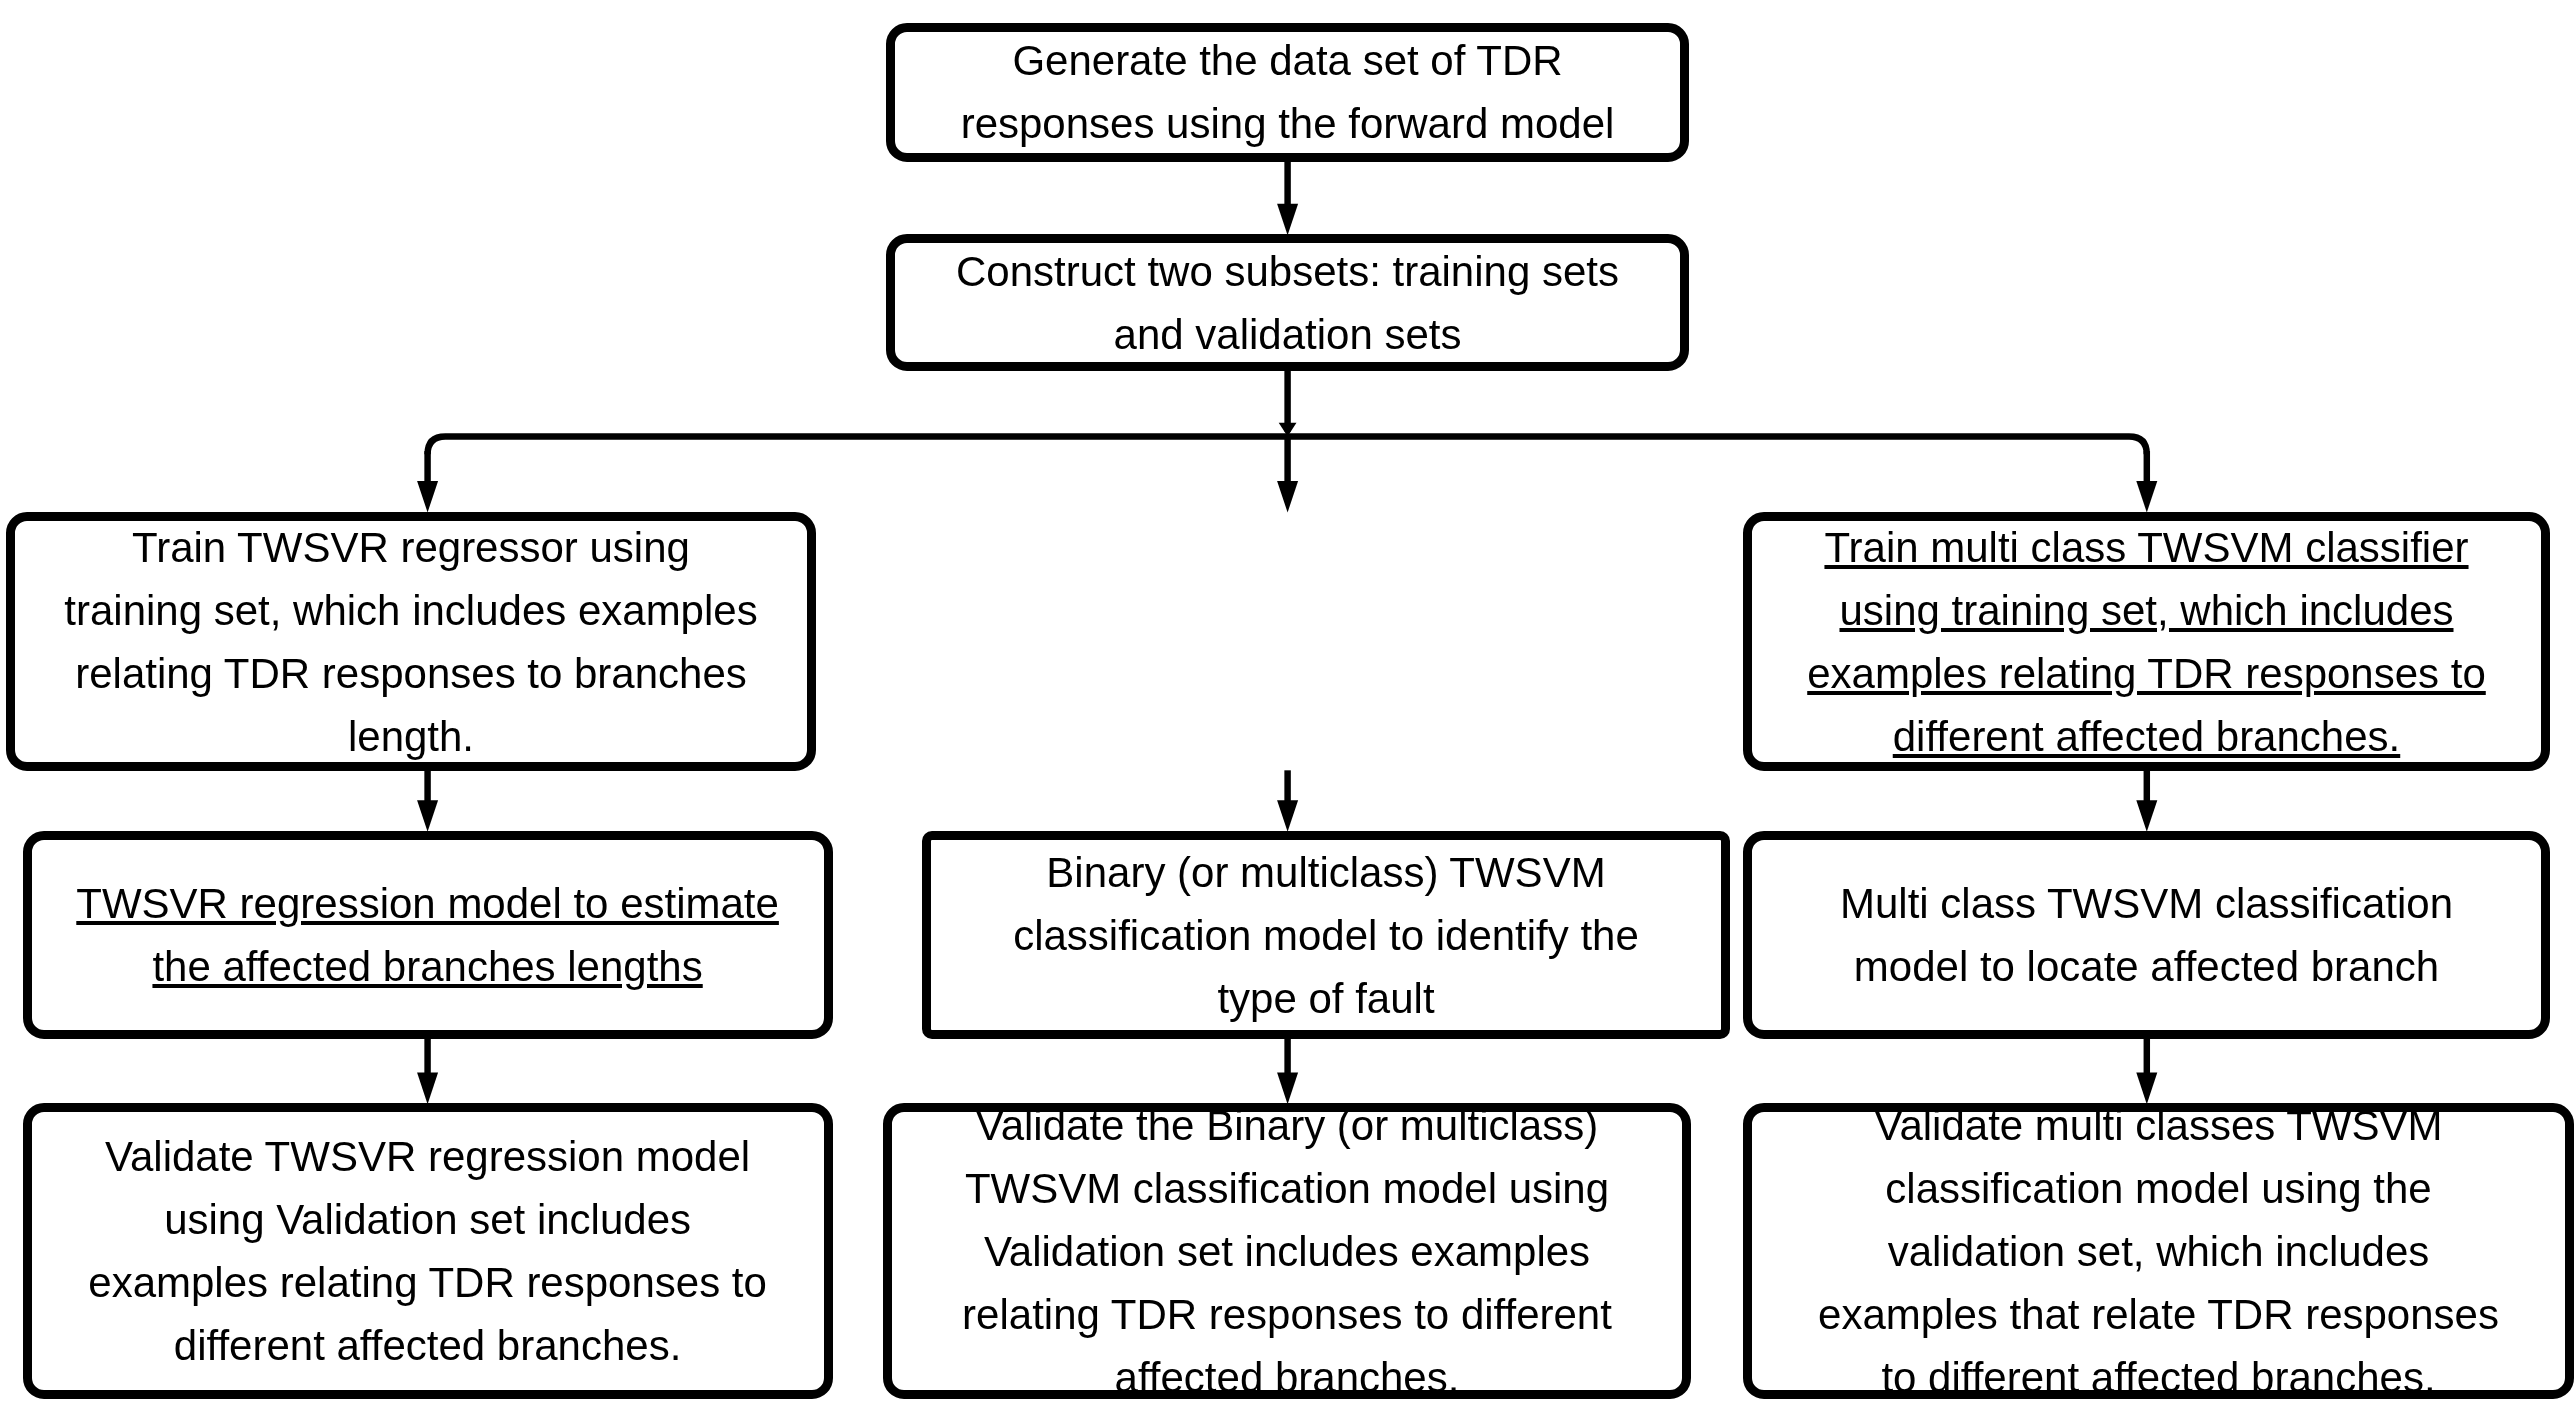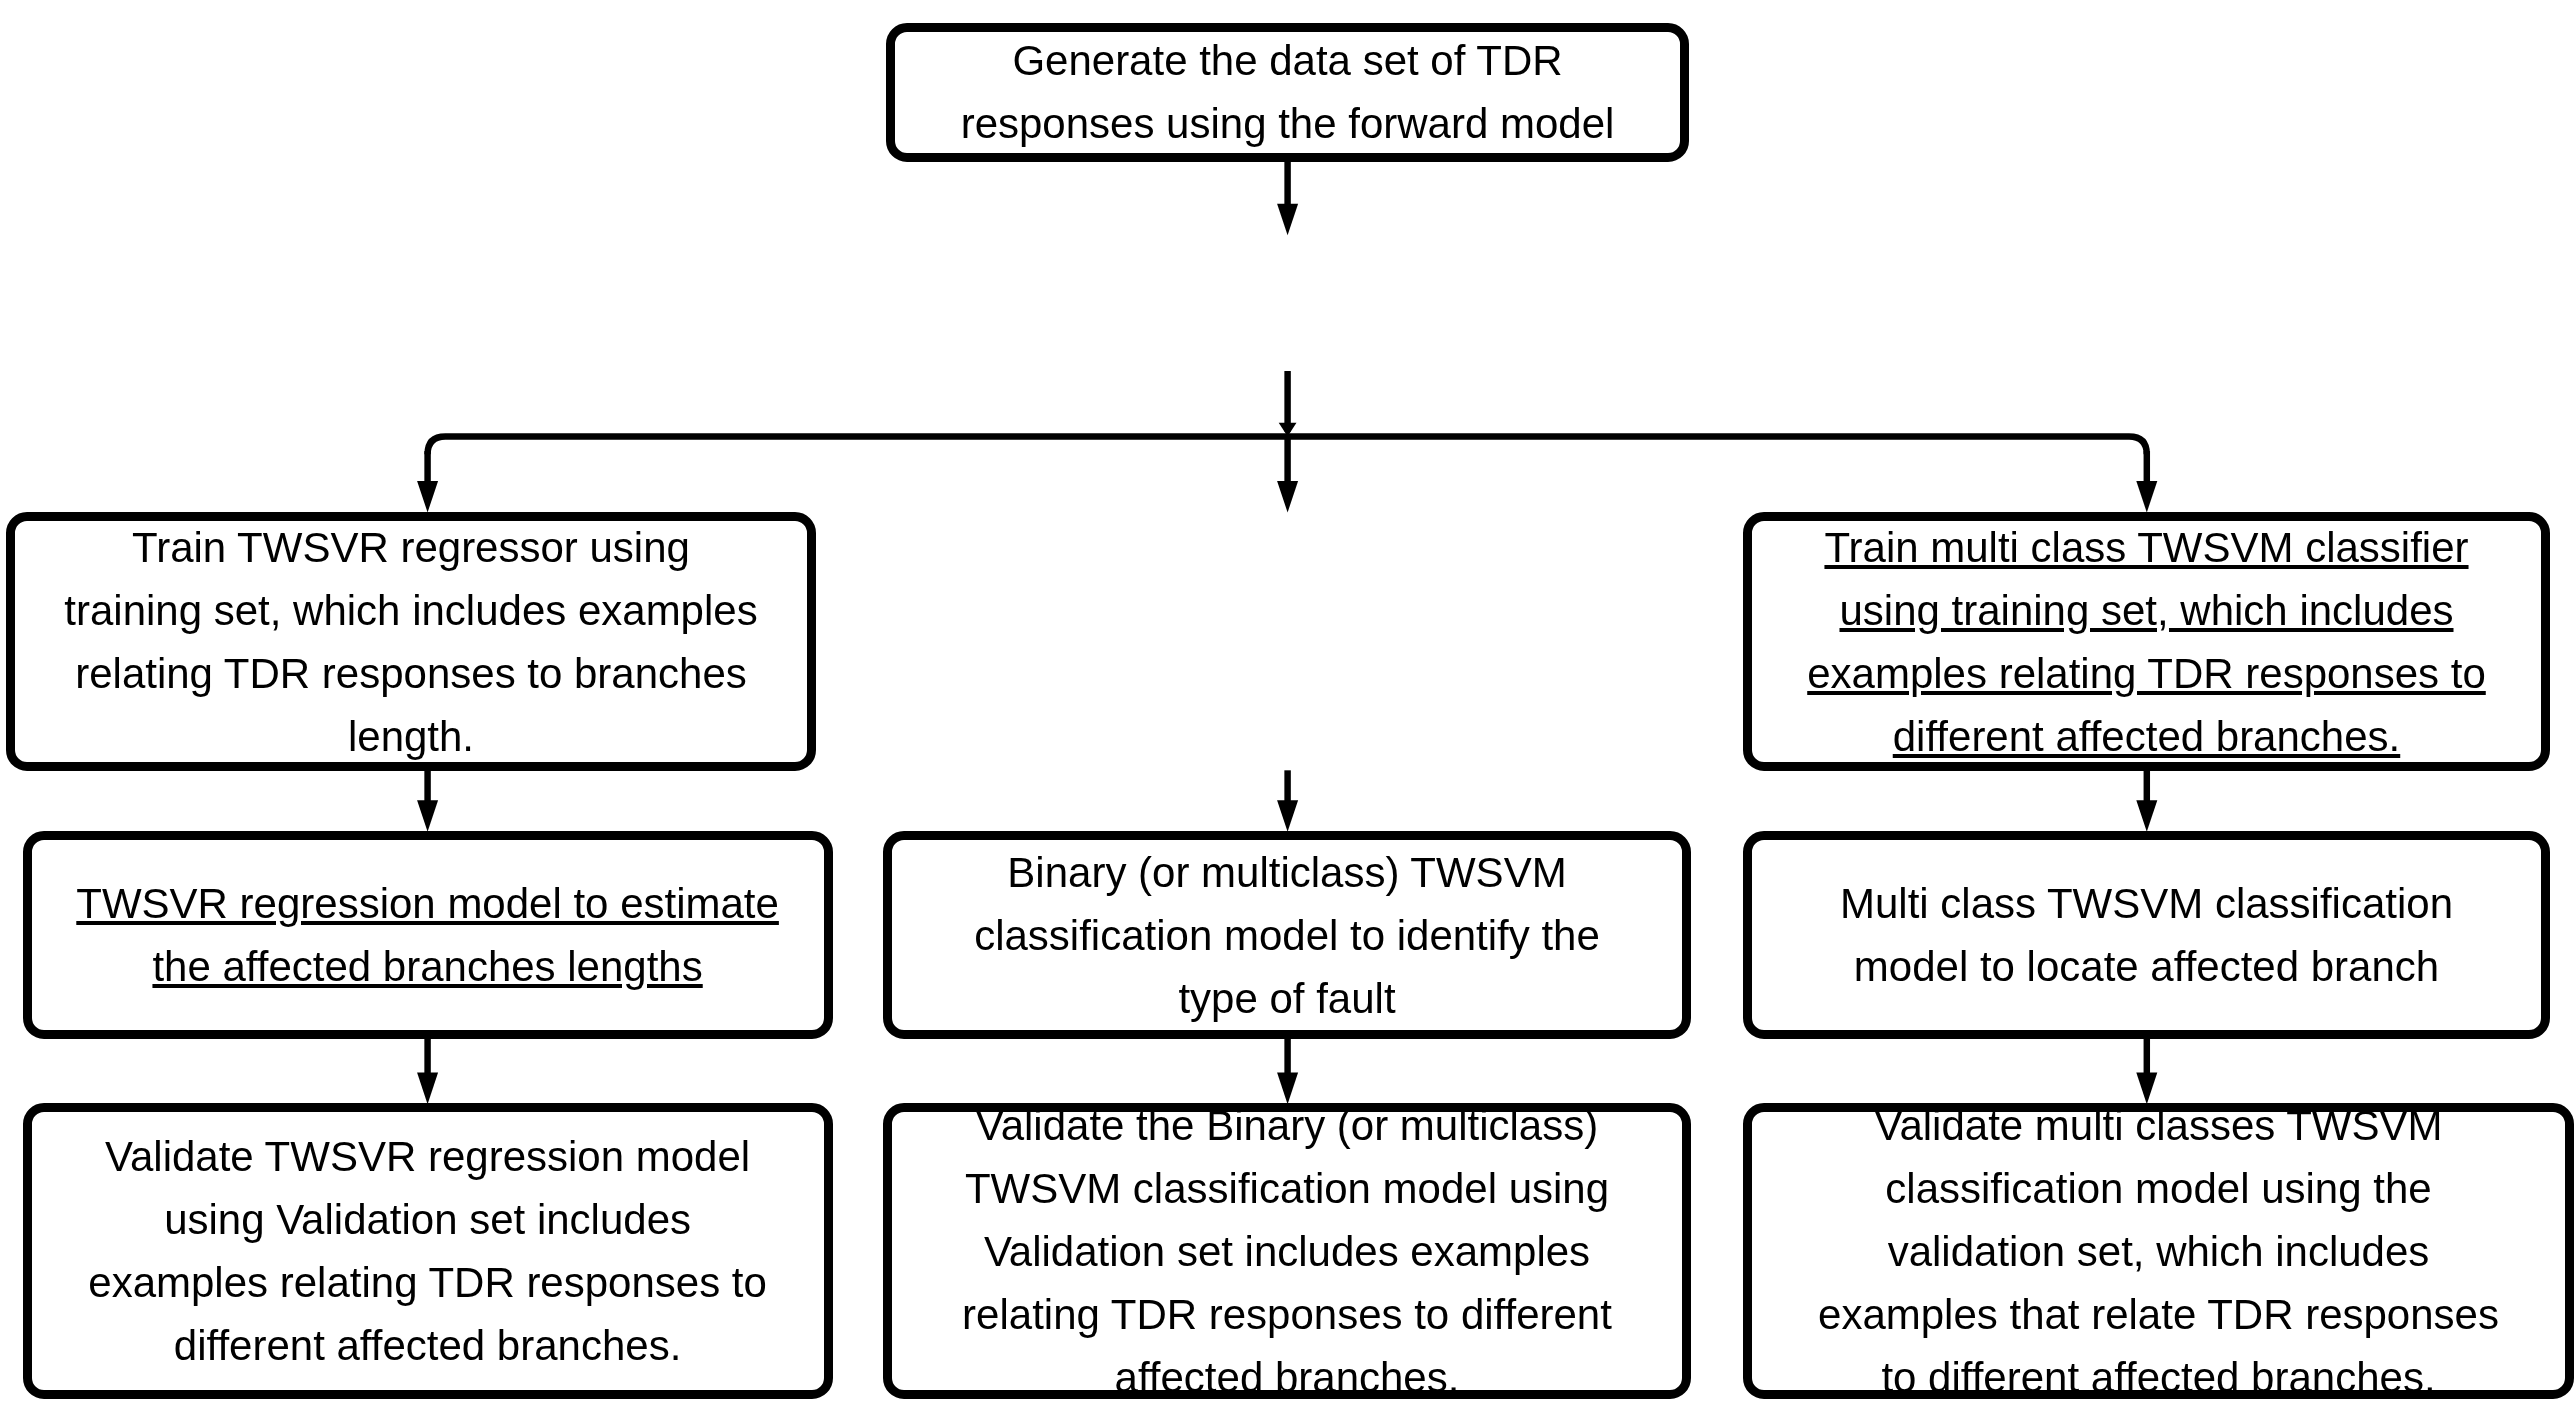--- a/index.html
+++ b/index.html
@@ -37,21 +37,21 @@
     white-space: pre-line;
     padding: 0 11.3px;
   }
   
   .n-generate   { left: 886px; top: 22.6px;   width: 803px;  height: 139px; }
   .n-construct  { left: 886px; top: 234px;  width: 803px;  height: 137px; }
   .n-train-l    { left: 6px;   top: 512px;  width: 810px; height: 259px; }
   .n-train-m    { left: 883px; top: 512px;  width: 808px; height: 259px; }
   .n-train-r    { left: 1743px; top: 512px;  width: 807px;  height: 259px; text-decoration: underline; }
   .n-model-l    { left: 22.6px;   top: 831px; width: 810px; height: 208px; text-decoration: underline; }
-  .n-model-m    { left: 883px; top: 831px; width: 808px; height: 208px; }
+  .n-model-m    { left: 922px; top: 831px; width: 808px; height: 208px; border-radius: 10px; }
   .n-model-r    { left: 1743px; top: 831px; width: 807px;  height: 208px; }
   .n-valid-l    { left: 22.6px;   top: 1103px; width: 810px; height: 296px; }
   .n-valid-m    { left: 883px; top: 1103px; width: 808px; height: 296px; }
   .n-valid-r    { left: 1743px; top: 1103px; width: 831px;  height: 296px; }
 </style>
 </head>
 <body>
 
 <div class="canvas">
 
@@ -107,20 +107,22 @@
     </g>
     <g>
       <line x1="2656" y1="1285" x2="2656" y2="1330"></line>
       <polygon points="2643,1327 2669,1327 2656,1366" fill="#000000" stroke="none"></polygon>
     </g>
   </svg>
 
   <div class="node n-generate">Generate the data set of TDR
 responses using the forward model</div>
 
+  <div class="node n-construct">Construct two subsets: training sets
+and validation sets</div>
 
   <div class="node n-train-l">Train TWSVR regressor using
 training set, which includes examples
 relating TDR responses to branches
 length.</div>
 
 
   <div class="node n-train-r">Train multi class TWSVM classifier
 using training set, which includes
 examples relating TDR responses to

